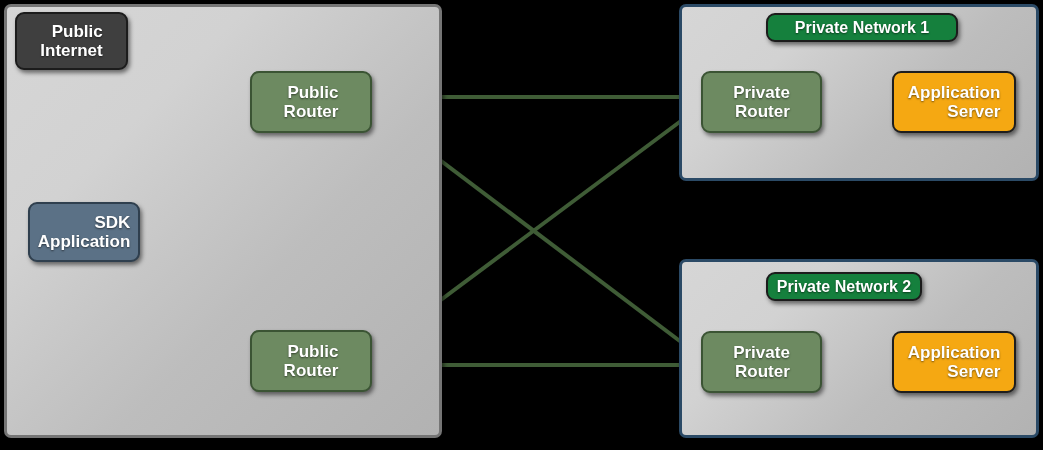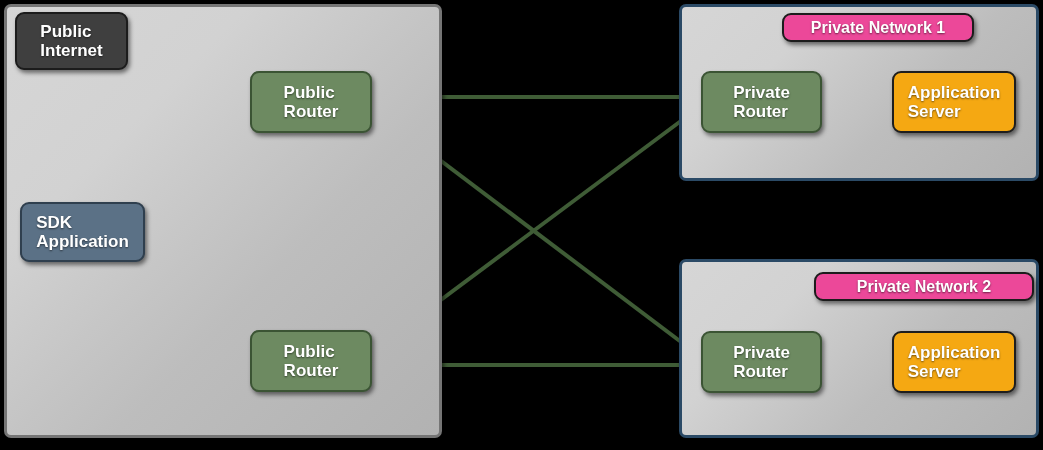--- a/index.html
+++ b/index.html
@@ -9,31 +9,31 @@
 
   
   .zone{position:absolute;box-sizing:border-box;border-radius:7px;
         background:linear-gradient(135deg,#d6d6d6 0%,#d2d2d2 28%,#bdbdbd 62%,#b2b2b2 100%);
         box-shadow:2px 3px 4px rgba(0,0,0,.55);}
   .zone.public{border:3px solid #757575;}
   .zone.private{border:3px solid #2b4a66;}
 
   
   .node{position:absolute;box-sizing:border-box;border-radius:9px;
-        display:flex;align-items:center;justify-content:center;text-align:left;
+        display:flex;align-items:center;justify-content:center;text-align:right;
         color:#ffffff;font-weight:bold;line-height:1.12;
         text-shadow:0 1px 2px rgba(0,0,0,.55);
         box-shadow:2px 3px 4px rgba(0,0,0,.5);
         white-space:pre-line;}
   .node.internet{background:#3f3f3f;border:2px solid #1c1c1c;font-size:17px;}
   .node.sdk{background:#5b7186;border:2px solid #2f3f4e;font-size:17px;}
   .node.router{background:#6d8a61;border:2px solid #3b5434;font-size:17px;}
   .node.controller{background:#a0502a;border:2px solid #4a2410;font-size:17px;}
   .node.appserver{background:#f5a812;border:2px solid #1e1e1e;font-size:17px;}
-  .node.netlabel{background:#ec4899;border:2px solid #1c1c1c;font-size:16px;margin-left:16px;}
+  .node.netlabel{background:#15803d;border:2px solid #1c1c1c;font-size:16px;}
 
   
   #links{position:absolute;left:0;top:0;width:1043px;height:450px;
          pointer-events:none;}
 </style>
 </head>
 <body>
 
 <div id="stage">
 
@@ -50,21 +50,21 @@
 
       <path d="M 371,365 L 701,365"></path>
     </g>
   </svg>
 
   <div class="zone public" style="left:4px;top:4px;width:438px;height:434px;"></div>
 
   <div class="node internet" style="left:15px;top:12px;width:113px;height:58px;">Public
 Internet</div>
 
-  <div class="node sdk" style="left:20px;top:202px;width:125px;height:60px;">SDK
+  <div class="node sdk" style="left:28px;top:202px;width:112px;height:60px;">SDK
 Application</div>
 
   <div class="node router" style="left:250px;top:71px;width:122px;height:62px;">Public
 Router</div>
 
 
   <div class="node router" style="left:250px;top:330px;width:122px;height:62px;">Public
 Router</div>
 
   <div class="zone private" style="left:679px;top:4px;width:360px;height:177px;"></div>
@@ -72,21 +72,21 @@
   <div class="node netlabel" style="left:766px;top:13px;width:192px;height:29px;">Private Network 1</div>
 
   <div class="node router" style="left:701px;top:71px;width:121px;height:62px;">Private
 Router</div>
 
   <div class="node appserver" style="left:892px;top:71px;width:124px;height:62px;">Application
 Server</div>
 
   <div class="zone private" style="left:679px;top:259px;width:360px;height:179px;"></div>
 
-  <div class="node netlabel" style="left:798px;top:272px;width:220px;height:29px;">Private Network 2</div>
+  <div class="node netlabel" style="left:766px;top:272px;width:156px;height:29px;">Private Network 2</div>
 
   <div class="node router" style="left:701px;top:331px;width:121px;height:62px;">Private
 Router</div>
 
   <div class="node appserver" style="left:892px;top:331px;width:124px;height:62px;">Application
 Server</div>
 
 </div>
 
 </body></html>

